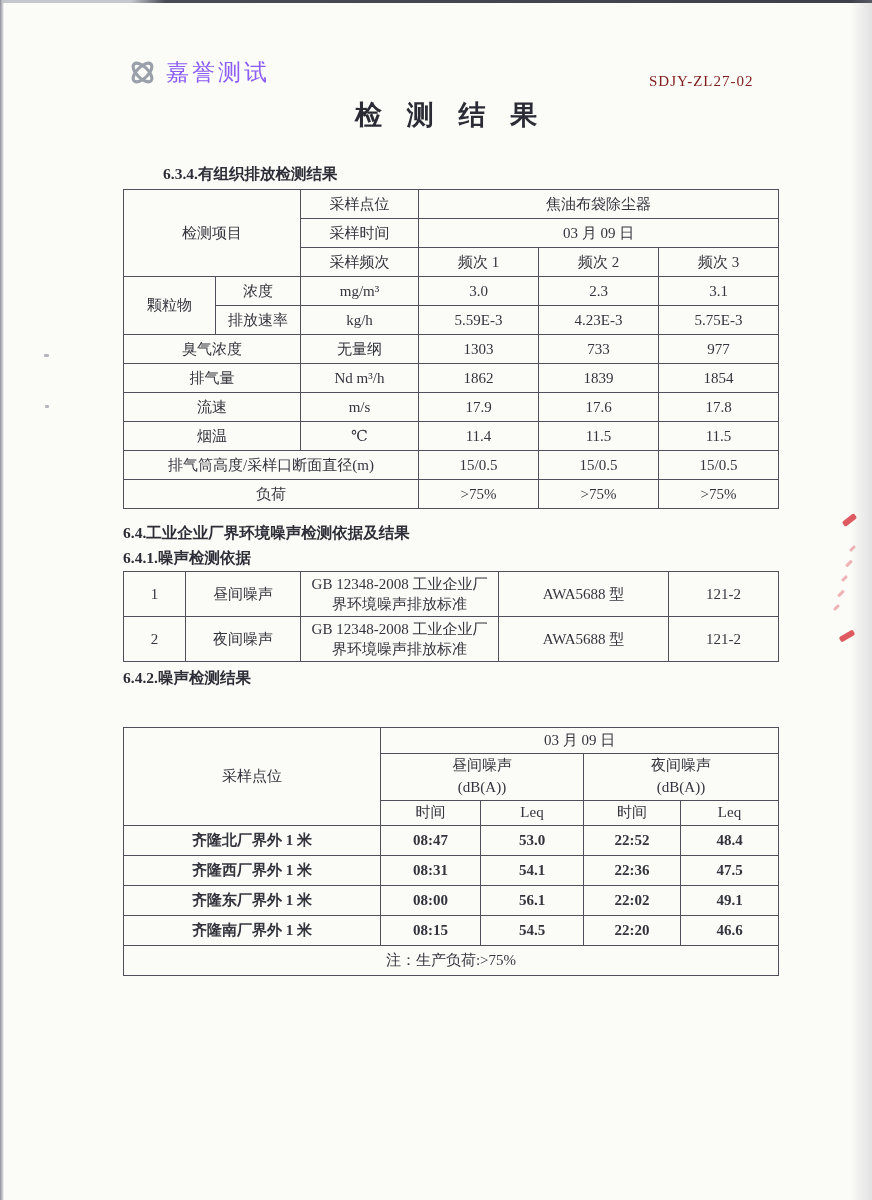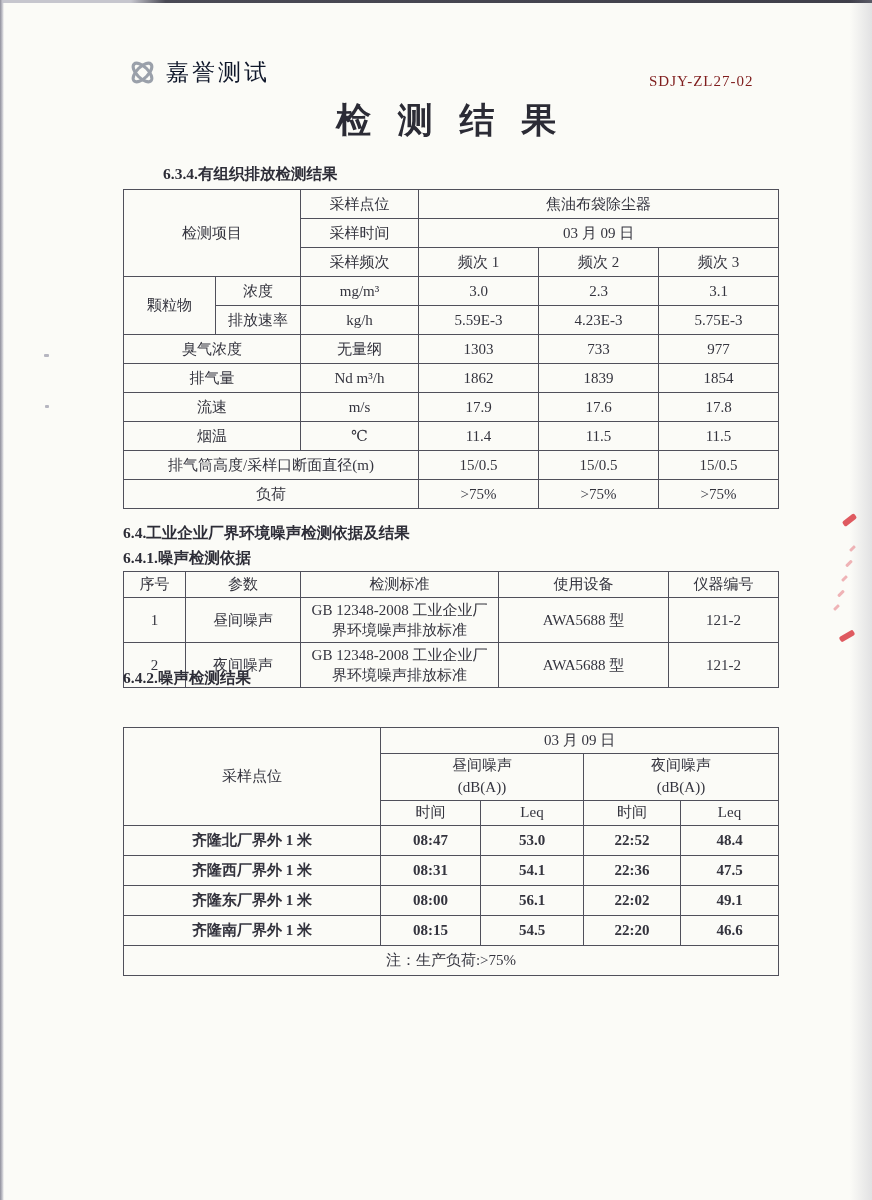--- a/index.html
+++ b/index.html
@@ -11,24 +11,24 @@
   }
   
   .edge-top{position:absolute;top:0;left:0;right:0;height:3px;
     background:linear-gradient(90deg,#c6c6ce 0%,#c6c6ce 15%,#4a4a55 19%,#3f3f4a 100%);}
   .edge-left{position:absolute;top:0;left:0;width:4px;height:100%;
     background:linear-gradient(90deg,#8f8f9b,#c3c3cb 55%,rgba(251,251,247,0));}
   .edge-right{position:absolute;top:0;right:0;width:22px;height:100%;
     background:linear-gradient(270deg,rgba(160,160,175,0.28),rgba(160,160,175,0));}
   
   .logo{position:absolute;left:126px;top:56px;display:flex;align-items:center;gap:7px;}
-  .logo-text{font-size:23px;color:#0f172a;letter-spacing:3px;}
+  .logo-text{font-size:23px;color:#8b5cf6;letter-spacing:3px;}
   .form-code{position:absolute;top:73px;left:649px;font-size:15px;color:#7f1d1d;letter-spacing:1px;}
   .title{position:absolute;top:97px;left:123px;width:655px;text-align:center;
-    font-size:35px;font-weight:bold;letter-spacing:9px;color:#2b2b35;}
+    font-size:27px;font-weight:bold;letter-spacing:9px;color:#2b2b35;}
   .doc-row{position:absolute;top:133px;left:115px;width:663px;
     display:flex;justify-content:space-between;align-items:flex-end;
     border-bottom:2px solid #3c3c47;padding-bottom:4px;font-size:15px;color:#3a3a46;}
   
   .sec{position:absolute;left:123px;font-weight:bold;font-size:15.5px;color:#2d2d37;}
   .sec-634{top:164px;margin-left:40px;} .sec-64{top:523px;} .sec-641{top:548px;} .sec-642{top:668px;}
   
   table{position:absolute;left:123px;border-collapse:collapse;table-layout:fixed;width:655px;}
   td{border:1px solid #50505b;text-align:center;vertical-align:middle;
      font-size:15px;color:#34343e;padding:1px 4px;overflow:hidden;line-height:1.35;}
@@ -158,27 +158,20 @@
 
   <table class="t2">
     <colgroup>
       <col style="width:62px">
         <col style="width:115px">
         <col style="width:198px">
       <col style="width:170px">
         <col style="width:110px">
     </colgroup>
     <tbody>
-        <tr class="hrow">
-      <td>序号</td>
-      <td>参数</td>
-      <td>检测标准</td>
-      <td>使用设备</td>
-      <td>仪器编号</td>
-    </tr>
     <tr class="drow">
       <td>1</td>
       <td>昼间噪声</td>
       <td>GB 12348-2008 工业企业厂界环境噪声排放标准</td>
       <td>AWA5688 型</td>
       <td>121-2</td>
     </tr>
     <tr class="drow">
       <td>2</td>
       <td>夜间噪声</td>

